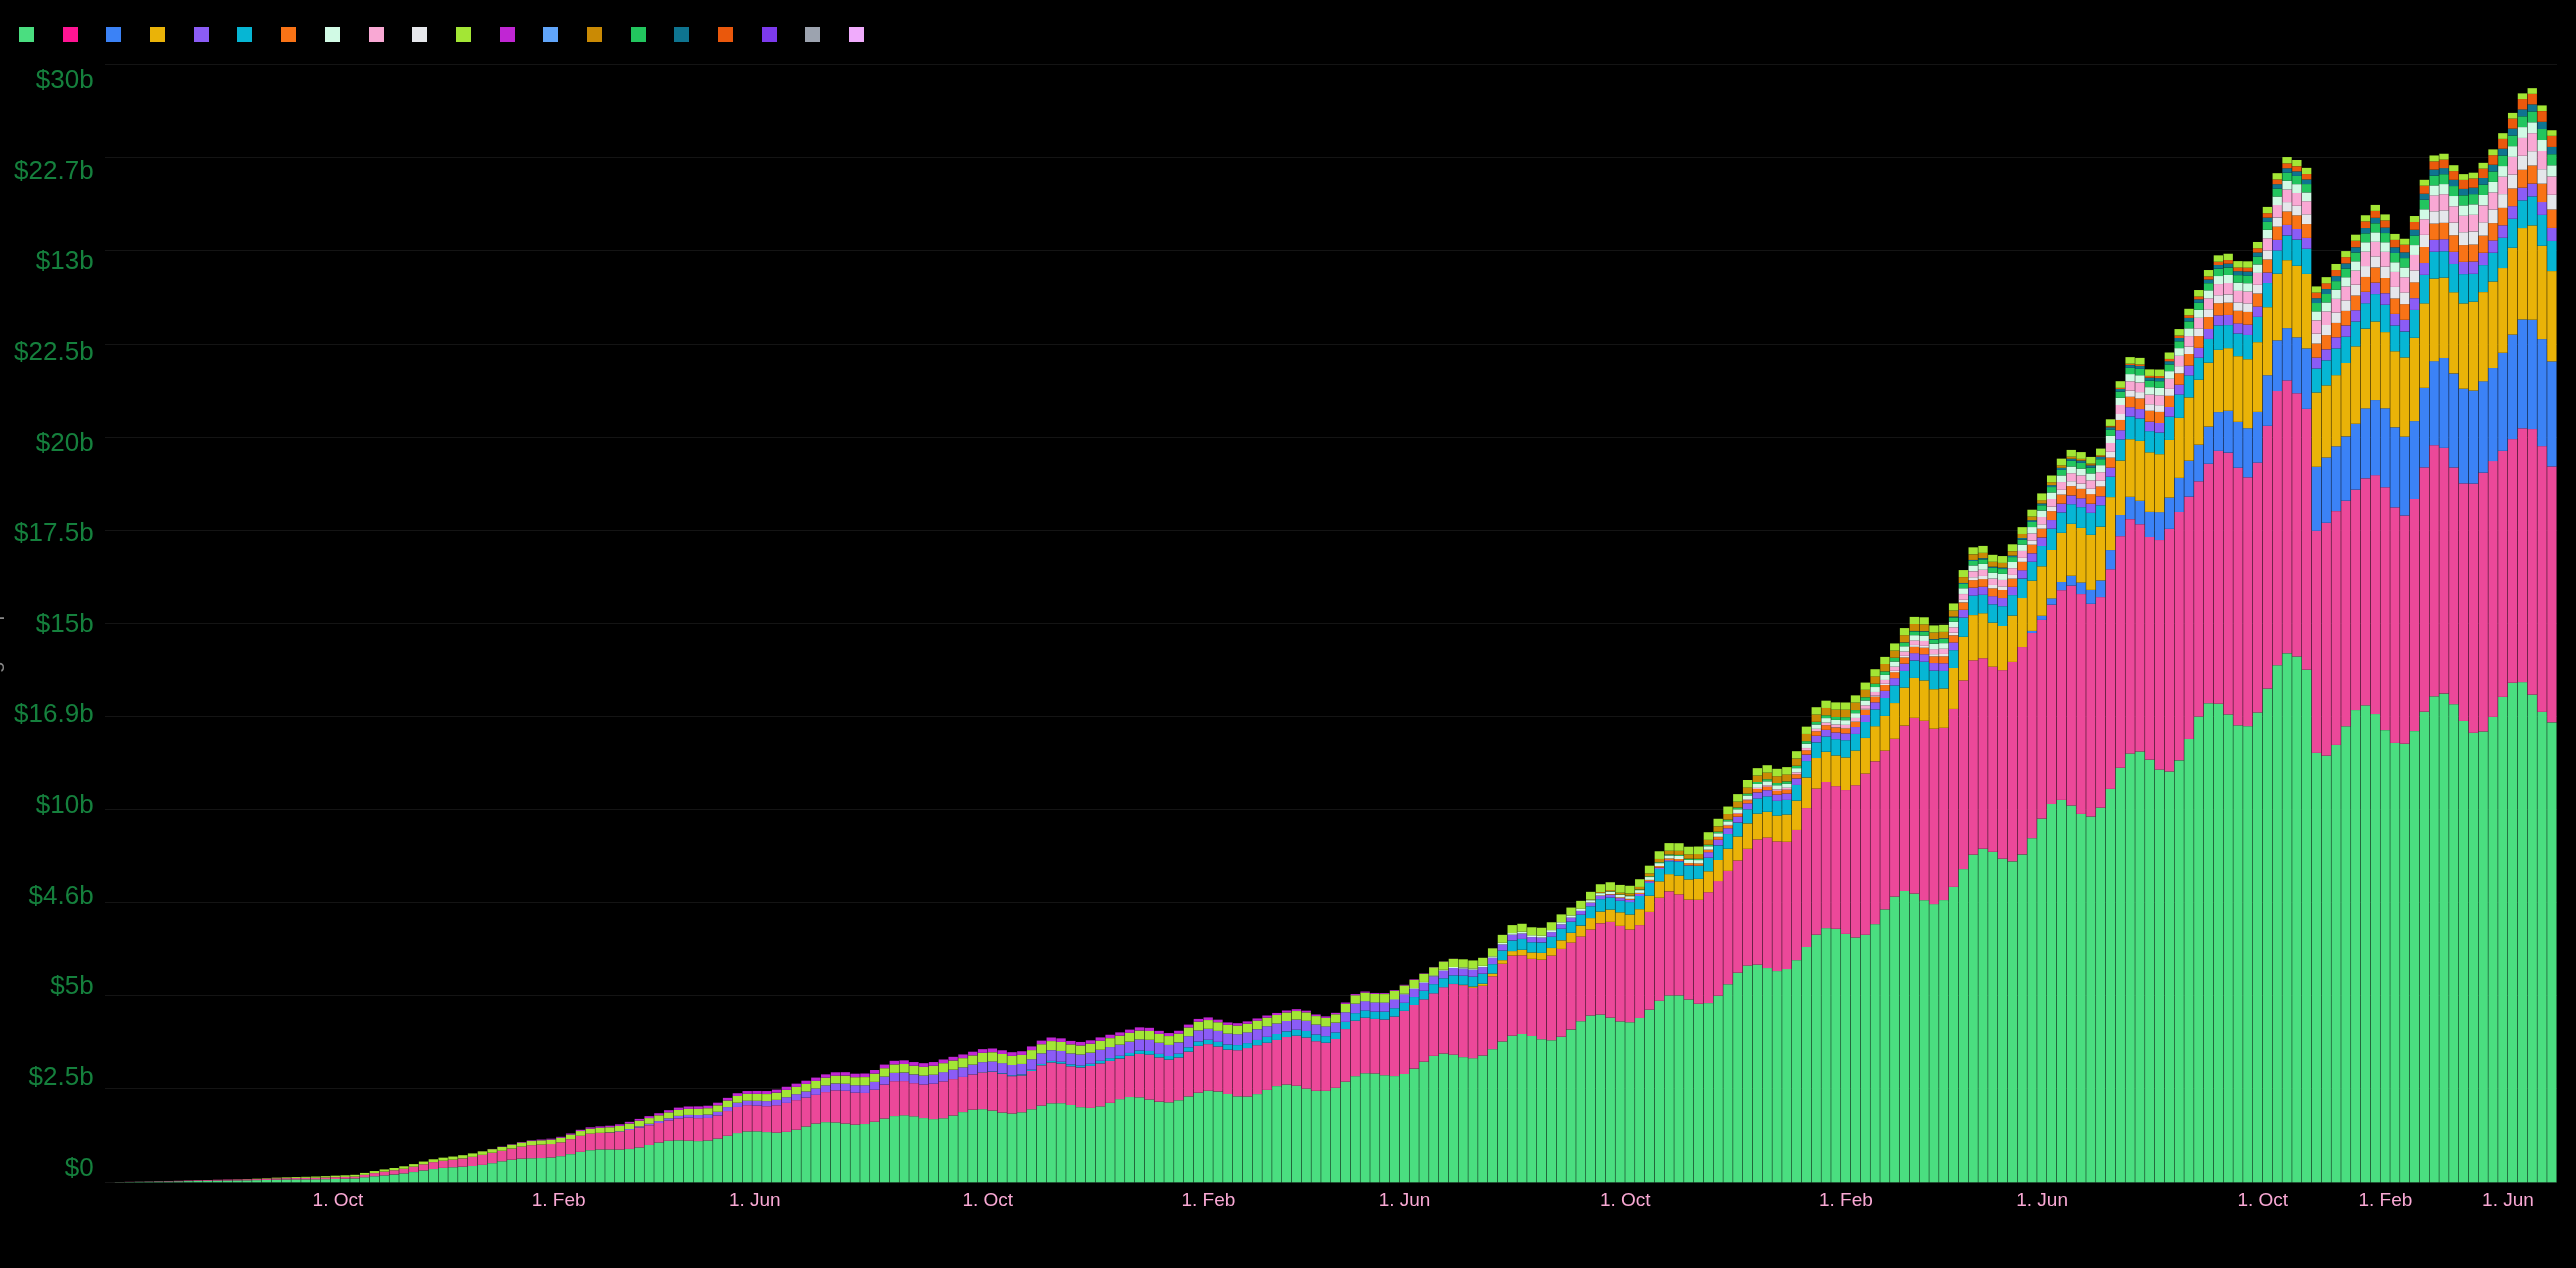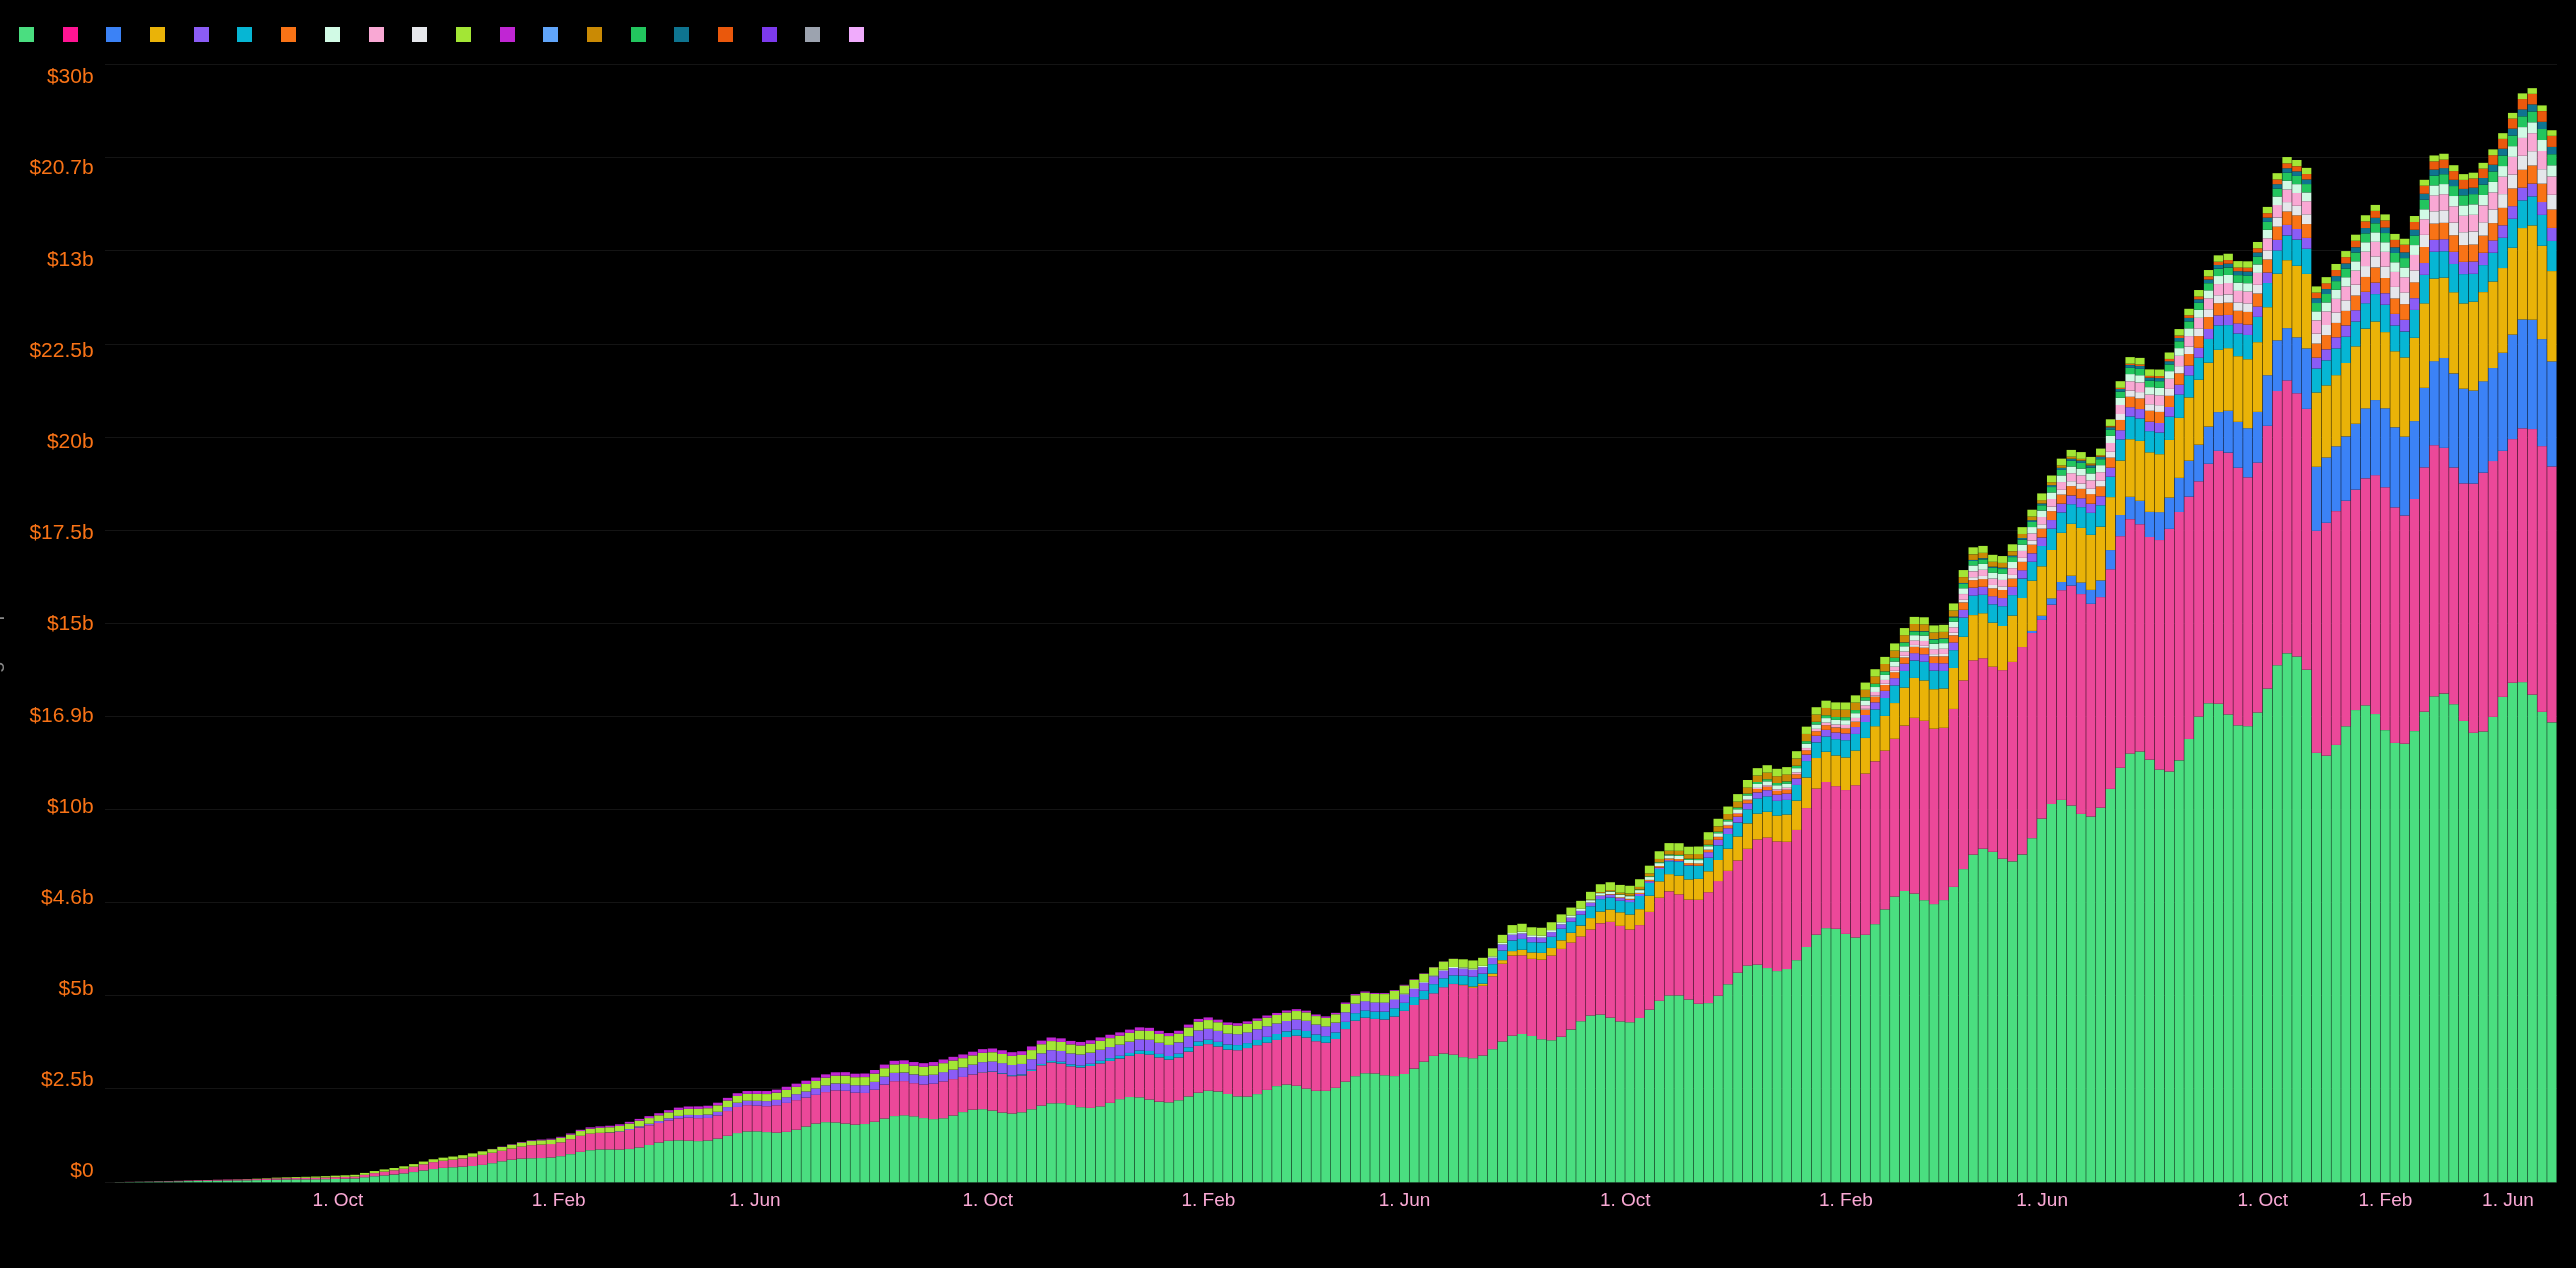--- a/index.html
+++ b/index.html
@@ -57,22 +57,22 @@
       position: absolute;
       left: -57px;
       top: 50%;
       transform: translateY(-50%) rotate(-90deg);
       font-size: 21px;
       color: #888;
       white-space: nowrap;
       transform-origin: center center;
     }
     .y-tick {
-      font-size: 21px;
-      color: #f97316;
+      font-size: 26px;
+      color: #15803d;
     }
     .plot-area {
       flex: 1;
       position: relative;
       display: flex;
       flex-direction: column;
     }
     .grid-lines {
       position: absolute;
       top: 0;
@@ -204,21 +204,21 @@
       <div class="legend-swatch" style="background:#f0abfc;"></div>
       <span></span>
     </div>
   </div>
 
   <div class="chart-area">
 
     <div class="y-axis">
       <span class="y-label-rotated" style="left:-38px; top:50%; position:absolute; transform:rotate(-90deg) translateX(-50%); transform-origin:0 0; white-space:nowrap; font-size:21px; color:#888;">Bridge deposits</span>
       <span class="y-tick">$30b</span>
-      <span class="y-tick">$20.7b</span>
+      <span class="y-tick">$22.7b</span>
       <span class="y-tick">$13b</span>
       <span class="y-tick">$22.5b</span>
       <span class="y-tick">$20b</span>
       <span class="y-tick">$17.5b</span>
       <span class="y-tick">$15b</span>
       <span class="y-tick">$16.9b</span>
       <span class="y-tick">$10b</span>
       <span class="y-tick">$4.6b</span>
       <span class="y-tick">$5b</span>
       <span class="y-tick">$2.5b</span>

